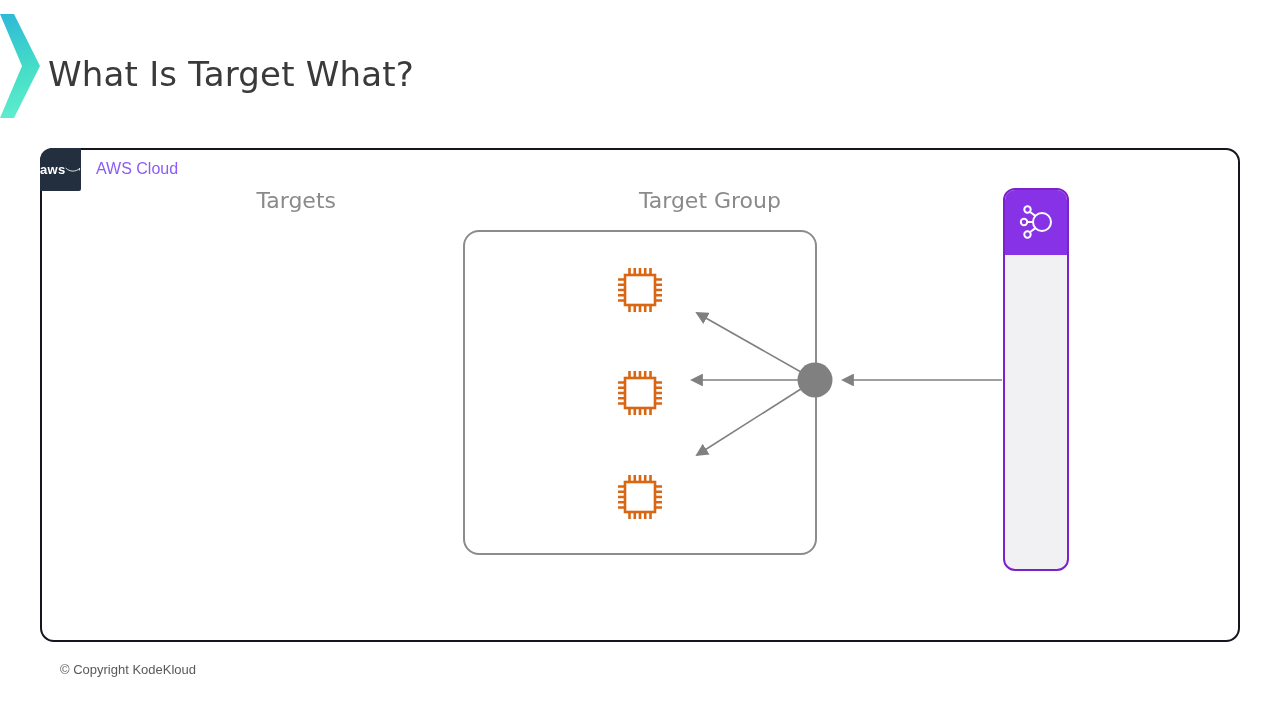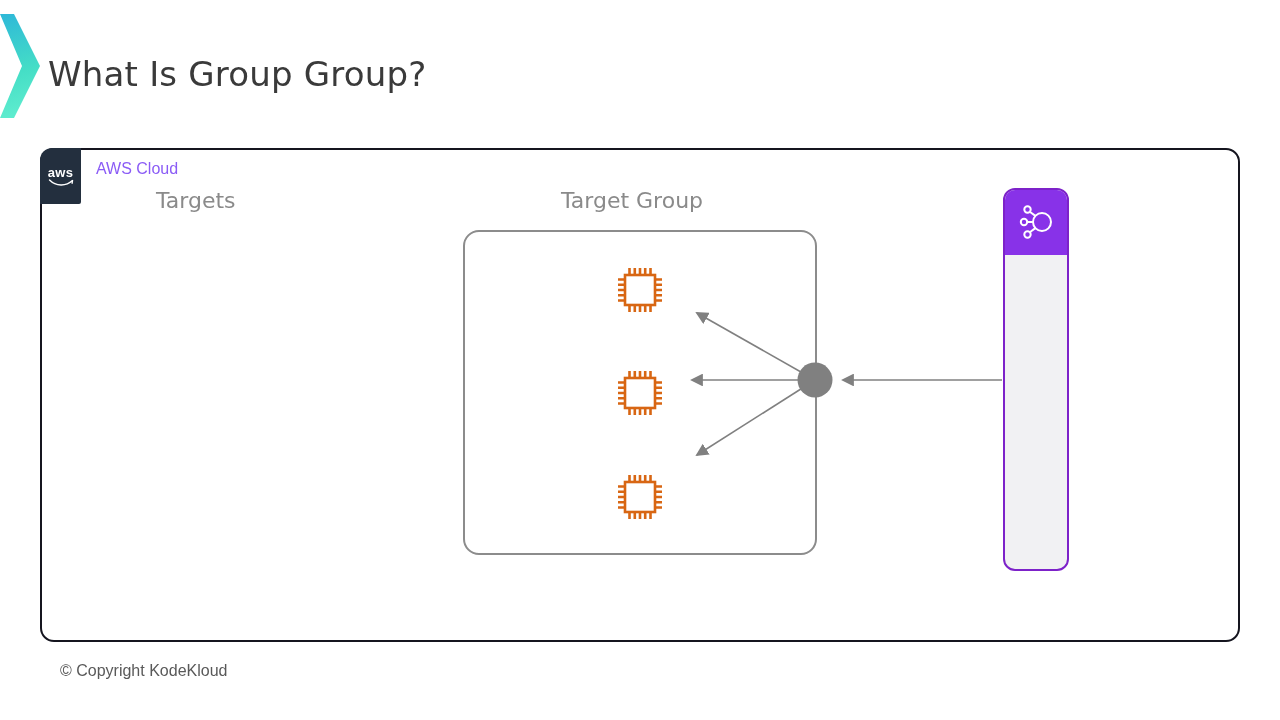--- a/index.html
+++ b/index.html
@@ -17,33 +17,33 @@
     position:absolute;left:48px;top:54px;
     font-size:34px;color:#3a3a3a;letter-spacing:.2px;
     font-family:"DejaVu Sans","Liberation Sans",sans-serif;
   }
   
   .aws-cloud-box{
     position:absolute;left:40px;top:148px;width:1200px;height:494px;
     box-sizing:border-box;border:2px solid #15151f;border-radius:14px;background:#fff;
   }
   .aws-logo{
-    position:absolute;left:40px;top:148px;width:41px;height:56px;
+    position:absolute;left:40px;top:148px;width:41px;height:43px;
     background:#232f3e;border-radius:12px 0 2px 0;
-    display:flex;flex-direction:column;align-items:center;justify-content:center;
+    display:flex;flex-direction:row;align-items:center;justify-content:center;
   }
   .aws-logo .aws-word{
     color:#fff;font-size:13px;font-weight:bold;line-height:13px;letter-spacing:.3px;
   }
   .aws-cloud-label{
     position:absolute;left:96px;top:160px;font-size:16px;color:#8b5cf6;font-weight:500;
   }
   
   .col-label{
-    position:absolute;top:188px;font-size:22px;color:#8a8a8a;text-align:left;
+    position:absolute;top:188px;font-size:22px;color:#8a8a8a;text-align:right;
     font-family:"DejaVu Sans","Liberation Sans",sans-serif;
   }
   .targets-label{left:156px;width:180px;}
   .target-group-label{left:561px;width:220px;}
   
   .target-group-box{
     position:absolute;left:463px;top:230px;width:354px;height:325px;
     box-sizing:border-box;border:2px solid #8c8c8c;border-radius:16px;background:#fff;
   }
   .chip{position:absolute;left:610px;width:60px;height:60px;}
@@ -55,29 +55,29 @@
     overflow:hidden;
   }
   .lb-header{
     width:100%;height:65px;background:#8832e8;
     display:flex;align-items:center;justify-content:center;
   }
   
   .arrows-overlay{position:absolute;left:0;top:0;width:1280px;height:720px;pointer-events:none;}
   
   .copyright{
-    position:absolute;left:60px;top:662px;font-size:16px;color:#595959;
+    position:absolute;left:60px;top:662px;font-size:13px;color:#595959;
   }
 </style>
 </head>
 <body>
 
 <div class="accent-chevron"></div>
 
-<div class="page-title">What Is Group Group?</div>
+<div class="page-title">What Is Target What?</div>
 
 <div class="aws-cloud-box"></div>
 
 <div class="aws-logo">
   <span class="aws-word">aws</span>
   <svg width="26" height="8" viewBox="0 0 26 8">
     <path d="M1.5,1 C 8,7.5 18,7.5 24.5,1.6" stroke="#ffffff" stroke-width="1.4" fill="none" stroke-linecap="round"></path>
     <path d="M24.5,1.6 l-0.4,2.6" stroke="#ffffff" stroke-width="1.4" fill="none" stroke-linecap="round"></path>
   </svg>
 </div>

